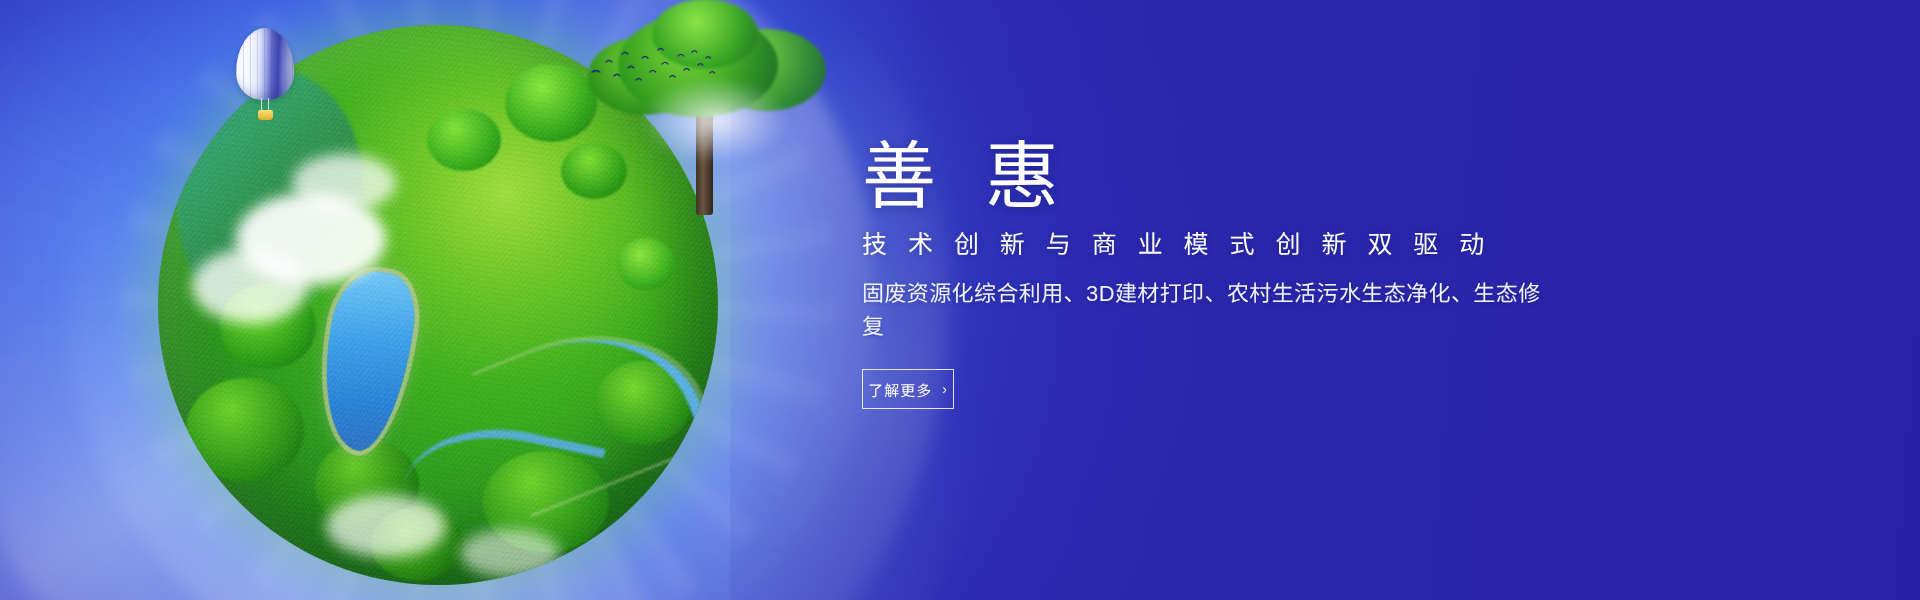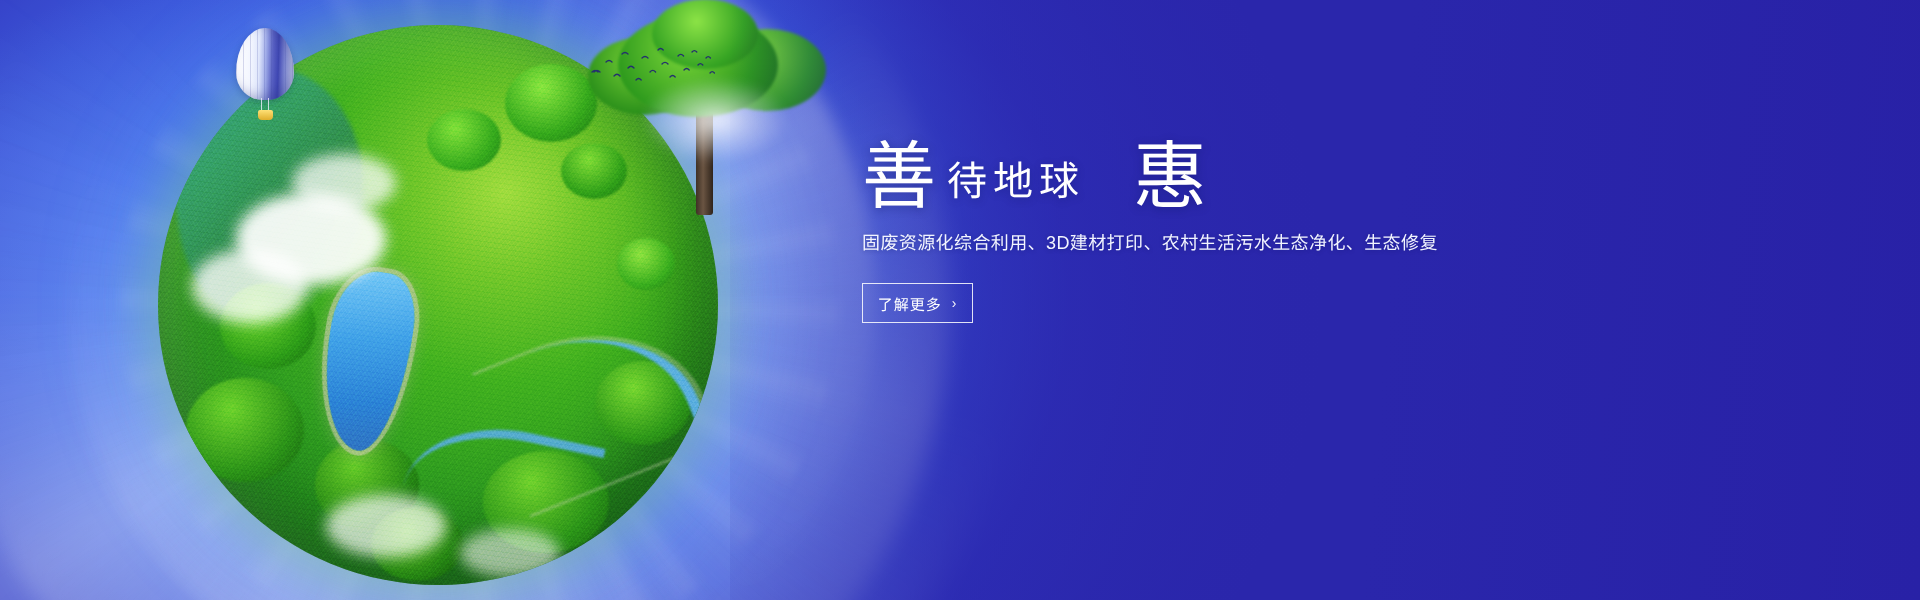--- a/index.html
+++ b/index.html
@@ -240,30 +240,30 @@
 
   .subtitle{
     margin-top:22px;
     font-size:25px; line-height:1;
     letter-spacing:7px;
     font-weight:400;
     text-shadow:0 1px 6px rgba(10,20,80,.3);
   }
   .desc{
     margin-top:20px;
-    font-size:18px; line-height:1.5;
+    font-size:22px; line-height:1.5;
     letter-spacing:.4px;
     color:#f2f4ff;
     text-shadow:0 1px 4px rgba(10,20,80,.3);
   }
   .cta{
     margin-top:26px;
     display:inline-flex; align-items:center; justify-content:center;
     gap:10px;
-    width:111px; height:40px;
+    width:92px; height:40px;
     border:1px solid rgba(255,255,255,.85);
     background:transparent;
     color:#fff;
     font-size:15px; letter-spacing:1px;
     cursor:pointer;
     font-family:inherit;
   }
   .cta .chev{ font-size:14px; opacity:.95; line-height:1; }
 </style>
 </head>
@@ -343,25 +343,25 @@
       </g>
     </svg>
   </div>
 
   <div class="bg-right-flat"></div>
 
   <div class="content">
 
     <div class="headline">
       <span class="hl-big">善</span>
-      <span class="hl-small">待地球</span>
       <span class="hl-gap"></span>
       <span class="hl-big">惠</span>
     </div>
 
+    <div class="subtitle">技 术 创 新 与 商 业 模 式 创 新 双 驱 动</div>
 
     <div class="desc">固废资源化综合利用、3D建材打印、农村生活污水生态净化、生态修复</div>
 
     <button class="cta">
       <span>了解更多</span>
       <span class="chev">›</span>
     </button>
 
   </div>
 </div>

